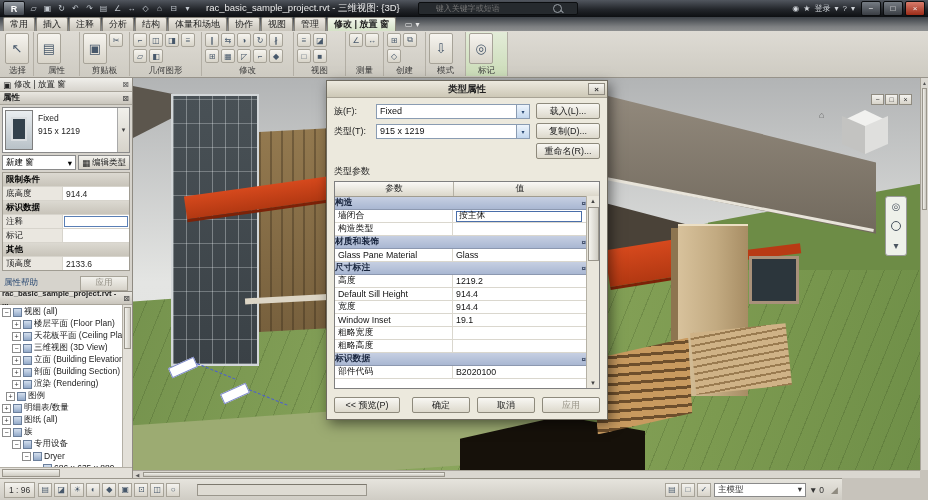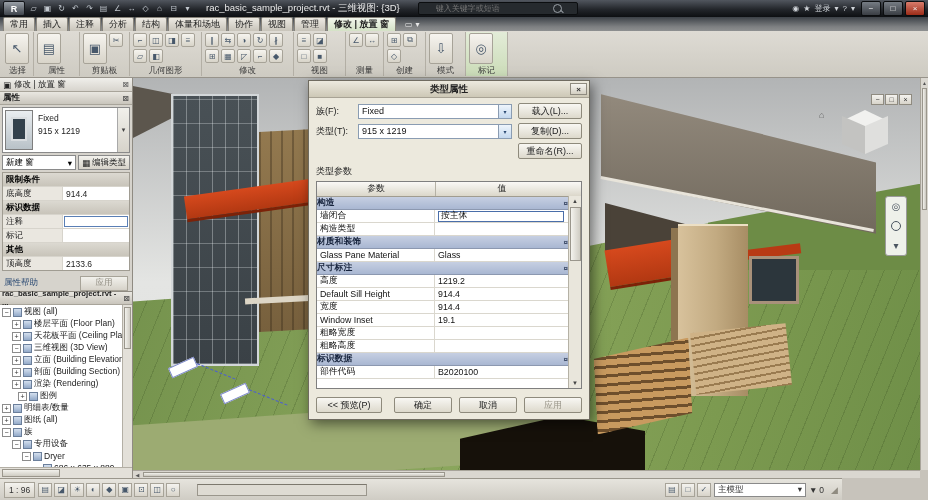--- a/index.html
+++ b/index.html
@@ -123,21 +123,21 @@
 
   
   .vscroll{position:absolute;left:920px;top:78px;width:8px;height:392px;background:#dad7d0;border-left:1px solid #a8a49a;box-sizing:border-box;}
   .vscroll .arr{height:9px;font-size:5px;color:#555;display:flex;align-items:center;justify-content:center;}
   .vscroll .thumb{margin:1px;height:120px;background:linear-gradient(90deg,#f2f1ec,#c9c6bd);border:1px solid #9a968c;}
   .hscroll{position:absolute;left:133px;top:470px;width:787px;height:8px;background:#dad7d0;border-top:1px solid #a8a49a;display:flex;align-items:stretch;box-sizing:border-box;}
   .hscroll .arr{width:9px;font-size:5px;color:#555;display:flex;align-items:center;justify-content:center;}
   .hscroll .thumb{margin:1px;width:300px;background:linear-gradient(#f2f1ec,#c9c6bd);border:1px solid #9a968c;}
 
   
-  .dialog{position:absolute;left:308px;top:80px;width:282px;height:340px;background:#ece9dd;border:1px solid #6f6b60;box-shadow:3px 4px 12px rgba(0,0,0,.5);z-index:20;box-sizing:border-box;display:flex;flex-direction:column;}
+  .dialog{position:absolute;left:326px;top:80px;width:282px;height:340px;background:#ece9dd;border:1px solid #6f6b60;box-shadow:3px 4px 12px rgba(0,0,0,.5);z-index:20;box-sizing:border-box;display:flex;flex-direction:column;}
   .dlg-title{flex:none;height:16px;background:linear-gradient(#ece9de,#cdc8b6);border-bottom:1px solid #a8a395;display:flex;align-items:center;justify-content:center;font-size:9.5px;font-weight:bold;color:#222;position:relative;}
   .dlg-close{position:absolute;right:2px;top:2px;width:17px;height:12px;background:linear-gradient(#f6f5f1,#d3cfc2);border:1px solid #8f8b80;font-size:8px;color:#333;display:flex;align-items:center;justify-content:center;box-sizing:border-box;}
   .dlg-body{flex:1;padding:5px 7px 0;display:flex;flex-direction:column;}
   .dlg-row{flex:none;display:flex;align-items:center;gap:6px;margin-bottom:4px;}
   .dlg-label{flex:none;width:36px;font-size:9px;color:#222;}
   .combo{flex:1;height:15px;background:#fff;border:1px solid #8a9cb2;display:flex;align-items:center;justify-content:space-between;padding-left:3px;font-size:9px;color:#111;box-sizing:border-box;}
   .combo-btn{width:13px;height:13px;background:linear-gradient(#eef5fc,#c4d8ee);border-left:1px solid #8a9cb2;display:flex;align-items:center;justify-content:center;font-size:6px;color:#2b4a73;box-sizing:border-box;}
   .dlg-btn{flex:none;width:64px;height:16px;background:linear-gradient(#f8f7f3,#ddd9cc);border:1px solid #8e8a7c;border-radius:2px;font-size:9px;color:#222;display:flex;align-items:center;justify-content:center;box-sizing:border-box;}
   .rename-row{justify-content:flex-end;}
   .dlg-param-label{flex:none;font-size:9px;color:#222;margin:2px 0 3px;}
@@ -410,21 +410,21 @@
             <div class="titem" style="padding-left: 12px;">
               <span class="pm">+</span>
               <span class="ticon"></span>
               <span class="tlabel">剖面 (Building Section)</span>
             </div>
             <div class="titem" style="padding-left: 12px;">
               <span class="pm">+</span>
               <span class="ticon"></span>
               <span class="tlabel">渲染 (Rendering)</span>
             </div>
-            <div class="titem" style="padding-left: 18px;">
+            <div class="titem" style="padding-left: 6px;">
               <span class="pm">+</span>
               <span class="ticon"></span>
               <span class="tlabel">图例</span>
             </div>
             <div class="titem" style="padding-left: 2px;">
               <span class="pm">+</span>
               <span class="ticon"></span>
               <span class="tlabel">明细表/数量</span>
             </div>
             <div class="titem" style="padding-left: 2px;">

